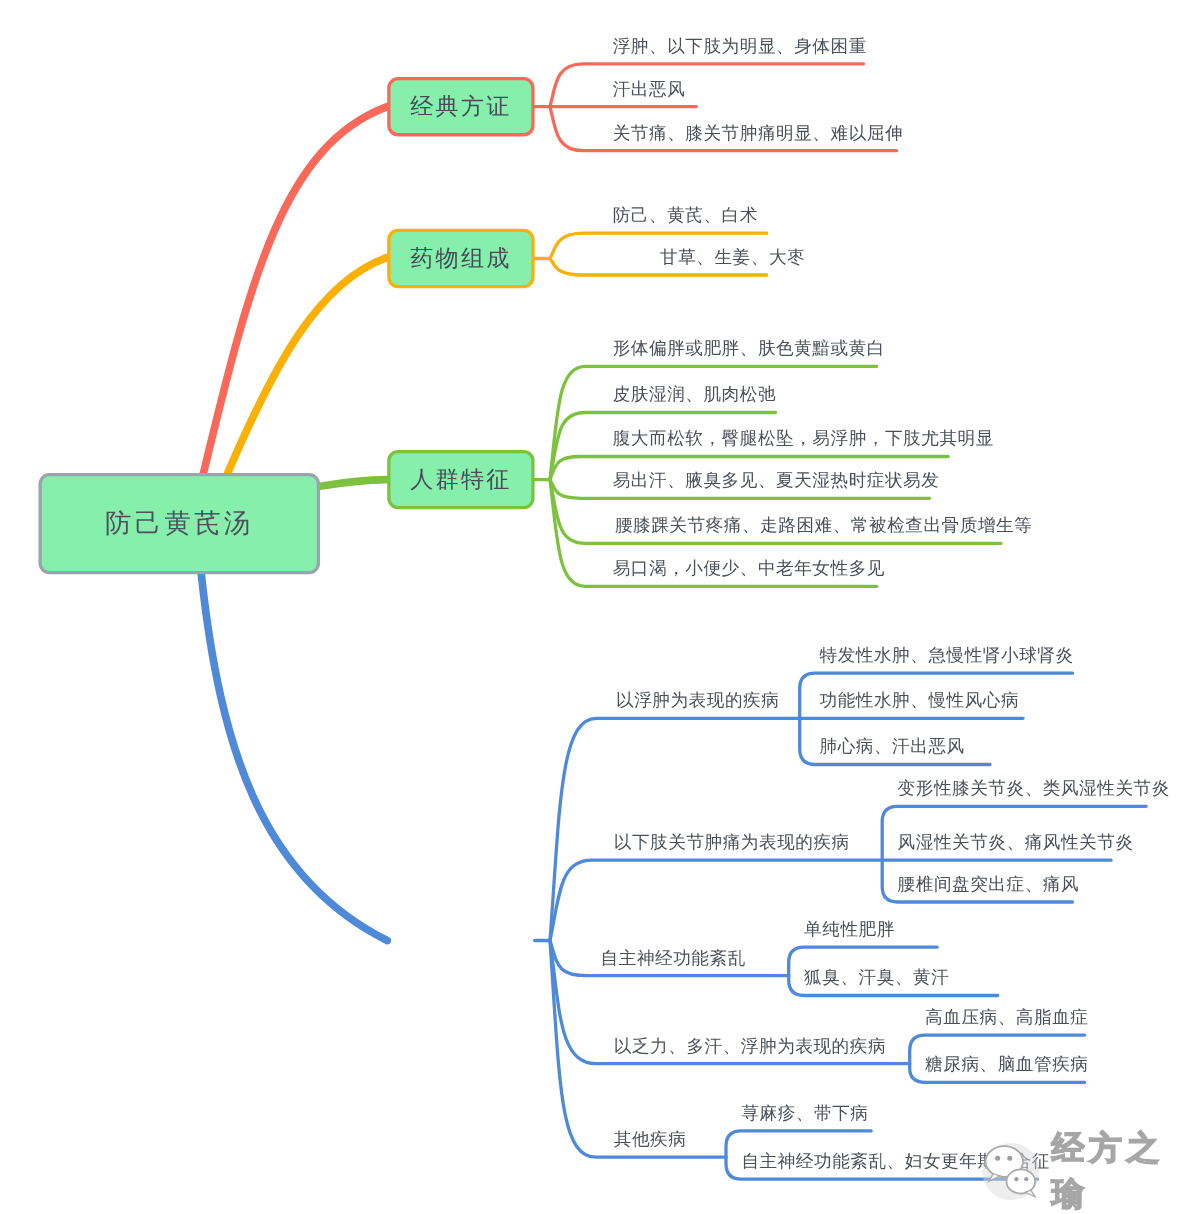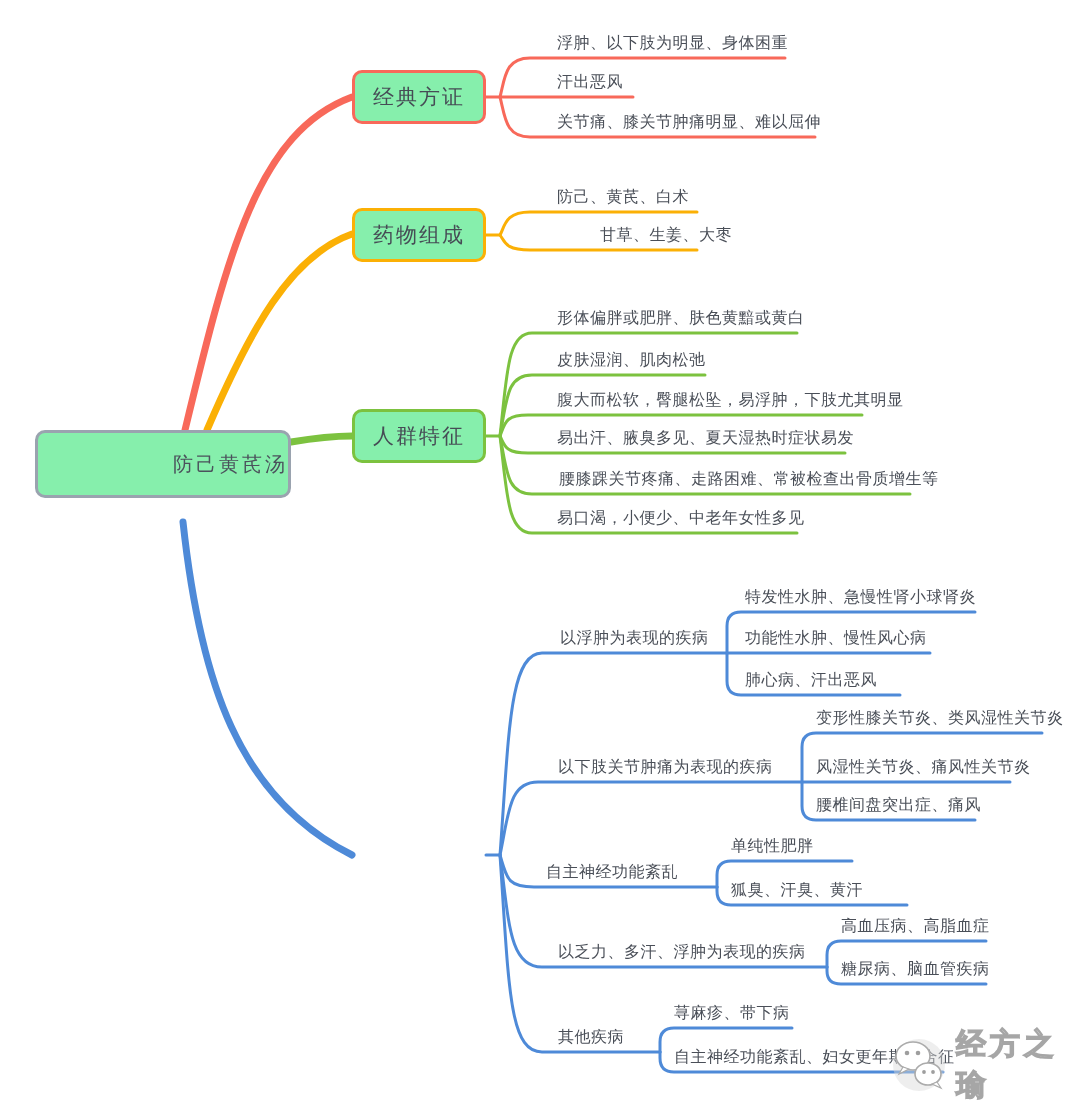--- a/index.html
+++ b/index.html
@@ -13,22 +13,22 @@
   }
   svg.links{position:absolute; left:0; top:0; width:1080px; height:1104px;}
   svg.links path{fill:none; stroke-linecap:round;}
   .trunk{stroke-width:7px;}
   .wire{stroke-width:3px;}
   .node{
     position:absolute; background:#86efac; border-style:solid; border-width:3px;
     border-radius:10px; display:flex; align-items:center; justify-content:center;
     color:var(--text); box-sizing:border-box; white-space:nowrap; cursor:pointer;
   }
-  .node-root{left:35px; top:430px; width:256px; height:68px; border-color:var(--root-border);
-    font-size:20px; letter-spacing:3px; color:#4B525C;justify-content:flex-end;}
+  .node-root{left:35px; top:430px; width:256px; height:92px; border-color:var(--root-border);
+    font-size:24px; letter-spacing:3px; color:#4B525C;}
   .node-branch{width:134px; height:54px; font-size:21px; letter-spacing:2px; left:352px;}
   .node-b0{top:70px;  border-color:var(--red);}
   .node-b1{top:208px; border-color:var(--yellow);}
   .node-b2{top:409px; border-color:var(--green);}
   .node-b3{top:828px; border-color:var(--blue);}
   .leaf{
     position:absolute; font-size:16px; color:#4A4F58; white-space:nowrap;
     letter-spacing:0.5px; line-height:20px; cursor:pointer;
   }
   .watermark{

